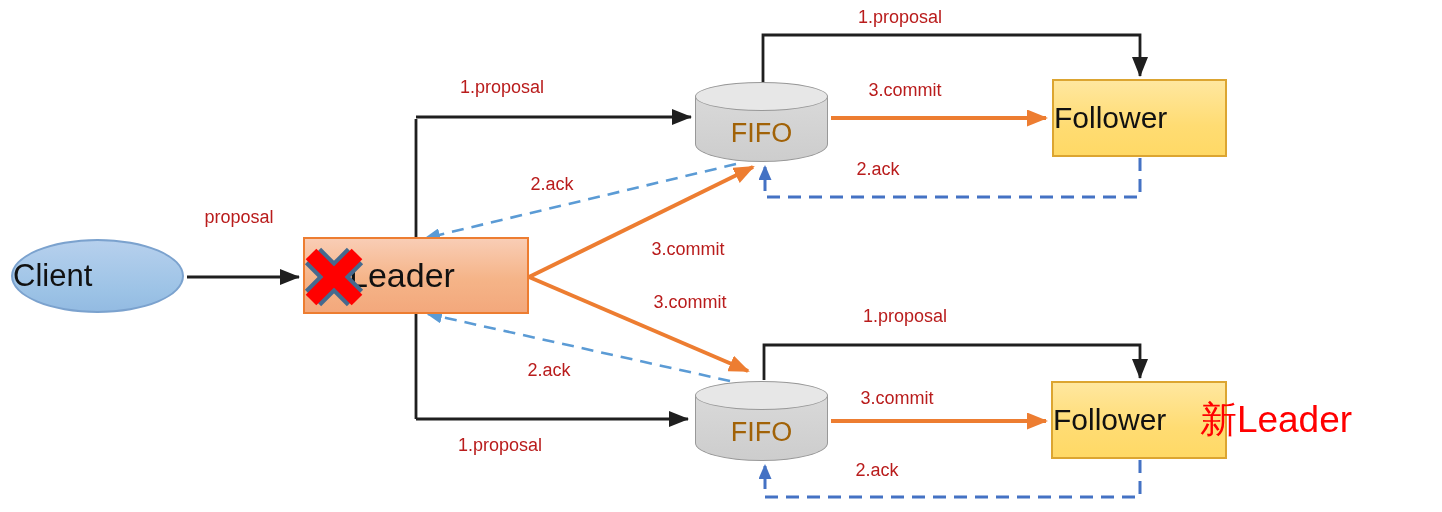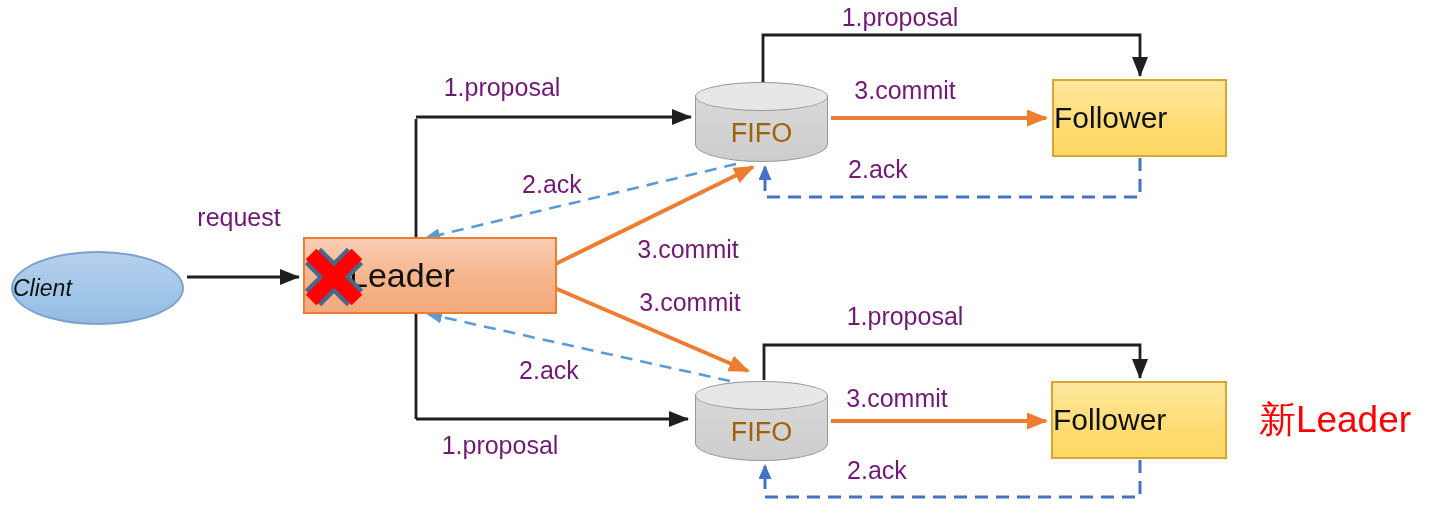--- a/index.html
+++ b/index.html
@@ -3,28 +3,27 @@
 <meta charset="utf-8">
 <style>
   * { margin:0; padding:0; box-sizing:border-box; }
   body { background:#ffffff; font-family:"Liberation Sans", sans-serif; }
   .canvas { position:relative; width:1442px; height:512px; background:#ffffff; overflow:hidden; }
   .wires { position:absolute; left:0; top:0; width:1442px; height:512px; }
 
   .node { position:absolute; display:flex; align-items:center; color:#111; }
 
   .client {
-    left:11px; top:251px; width:173px; height:74px;
+    left:11px; top:239px; width:173px; height:74px;
     background:linear-gradient(180deg,#B6D0ED 0%,#9DC3E6 70%,#93BBE2 100%);
     border:2px solid #7BA2CE; border-radius:50%;
-    font-size:23px;
-    font-style:italic;
+    font-size:31px;
   }
   .leader {
-    left:303px; top:237px; width:254px; height:77px;
+    left:303px; top:237px; width:226px; height:77px;
     background:linear-gradient(180deg,#F9CDB5 0%,#F5B488 55%,#F3A87C 100%);
     border:2px solid #ED7D31;
     font-size:34px; padding-left:44px;
   }
   .x-wrap { position:absolute; left:300px; top:243px; width:68px; height:68px; }
 
   .follower {
     background:linear-gradient(180deg,#FFE79F 0%,#FFDC73 60%,#FFD966 100%);
     border:2px solid #DCA531; font-size:30px;
   }
@@ -45,24 +44,24 @@
   .cyl-label {
     position:absolute; left:0; right:0; top:22px; bottom:0;
     display:flex; align-items:center; justify-content:center;
     font-size:27px; color:#a16207;
   }
   .fifo-top { left:695px; top:82px; }
   .fifo-bottom { left:695px; top:381px; }
 
   .edge-label {
     position:absolute; transform:translate(-50%,-50%);
-    font-size:25px; color:#701a75; white-space:nowrap;
+    font-size:18px; color:#b91c1c; white-space:nowrap;
   }
   .new-leader {
-    position:absolute; left:1335px; top:420px; transform:translate(-50%,-50%);
+    position:absolute; left:1276px; top:420px; transform:translate(-50%,-50%);
     font-size:37px; color:#FF0000; white-space:nowrap;
   }
 </style>
 </head>
 <body>
 
 <div class="canvas">
 
   <svg class="wires" viewBox="0 0 1442 512" xmlns="http://www.w3.org/2000/svg">
     <defs>
@@ -133,21 +132,21 @@
   <div class="node follower follower-top">
     <span>Follower</span>
   </div>
 
   <div class="node follower follower-bottom">
     <span>Follower</span>
   </div>
 
   <div class="new-leader">新Leader</div>
 
-  <div class="edge-label" style="left:239px; top:217px;">request</div>
+  <div class="edge-label" style="left:239px; top:217px;">proposal</div>
   <div class="edge-label" style="left:502px; top:87px;">1.proposal</div>
   <div class="edge-label" style="left:900px; top:17px;">1.proposal</div>
   <div class="edge-label" style="left:500px; top:445px;">1.proposal</div>
   <div class="edge-label" style="left:905px; top:316px;">1.proposal</div>
   <div class="edge-label" style="left:552px; top:184px;">2.ack</div>
   <div class="edge-label" style="left:878px; top:169px;">2.ack</div>
   <div class="edge-label" style="left:549px; top:370px;">2.ack</div>
   <div class="edge-label" style="left:877px; top:470px;">2.ack</div>
   <div class="edge-label" style="left:688px; top:249px;">3.commit</div>
   <div class="edge-label" style="left:690px; top:302px;">3.commit</div>

